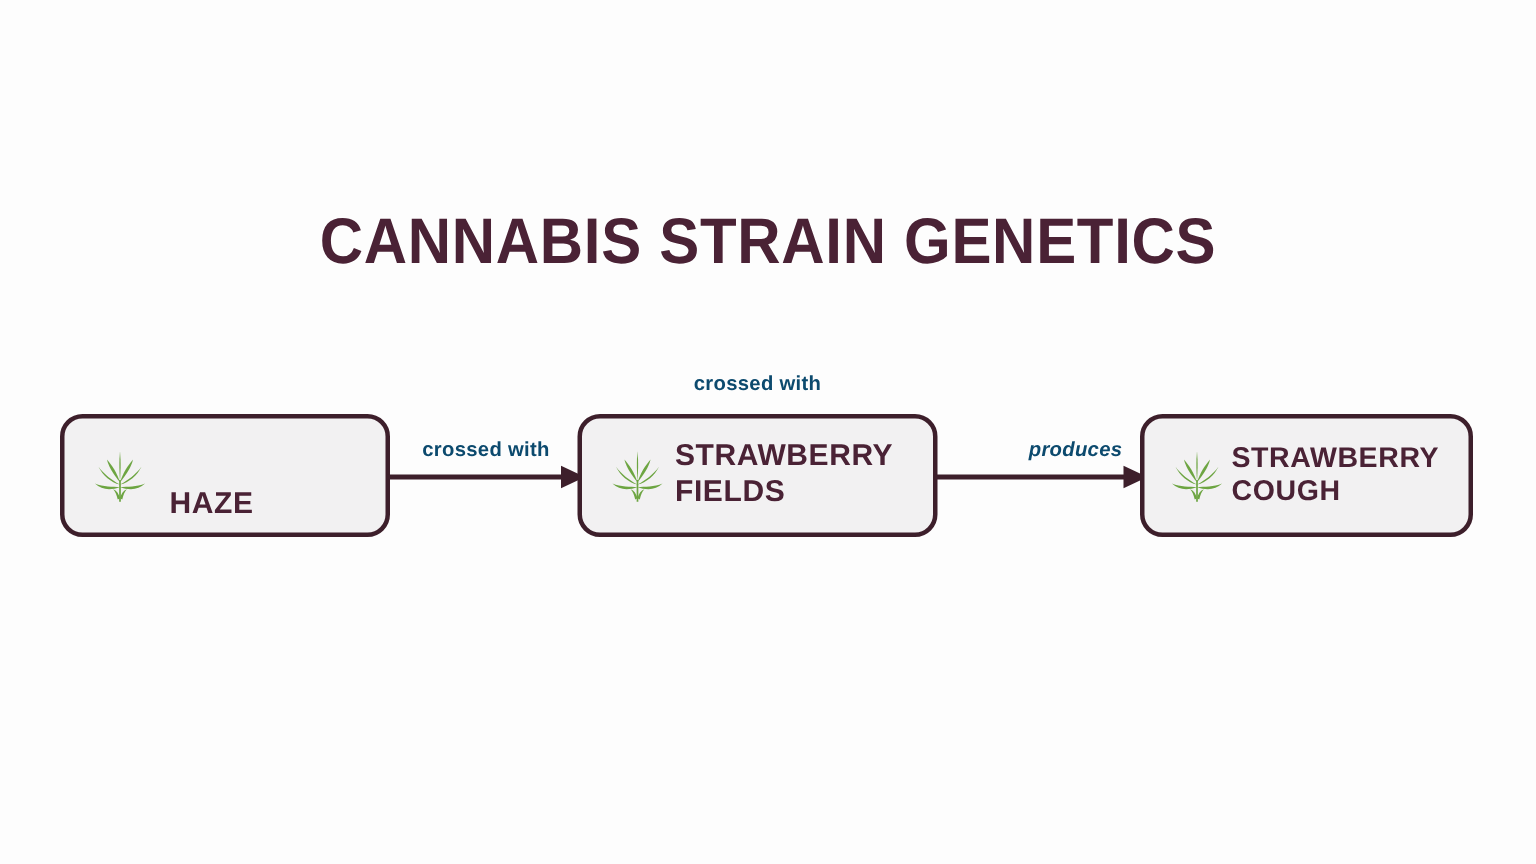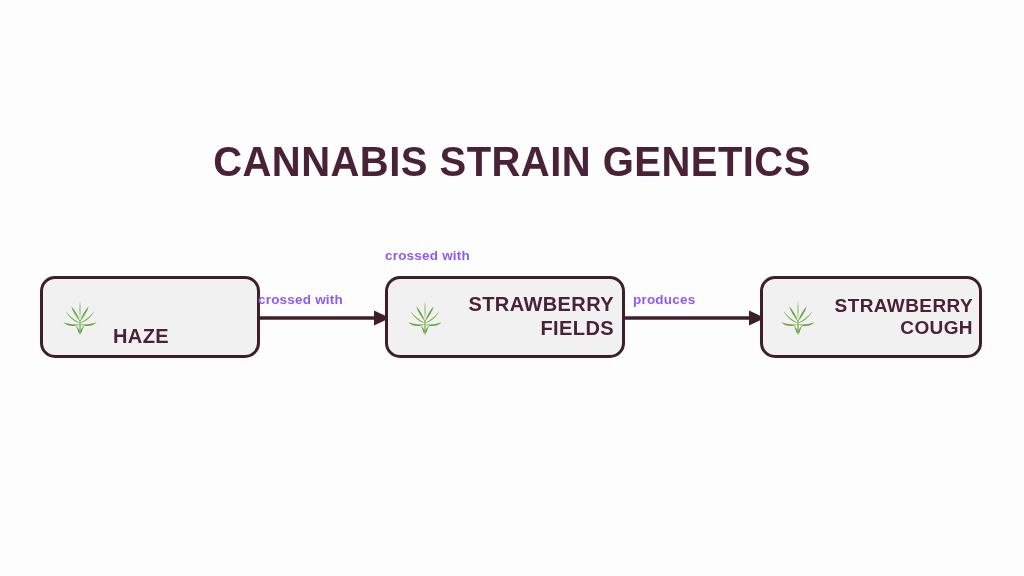--- a/index.html
+++ b/index.html
@@ -58,21 +58,21 @@
     height: 40px;
     display: block;
   }
   .node-label {
     color: #4a2235;
     font-weight: bold;
     font-size: 20px;
     line-height: 1.18;
     letter-spacing: 0.4px;
     white-space: pre-line;
-    text-align: right;
+    text-align: left;
   }
 
   #node-haze {
     left: 40px;
     top: 276px;
     width: 220px;
     height: 82px;
     padding-left: 18px;
   }
   #node-haze .node-label {
@@ -113,27 +113,27 @@
     position: absolute;
     height: 30px;
   }
   #connector-haze-fields { left: 258px; top: 303px; width: 132px; }
   #connector-fields-cough { left: 623px; top: 303px; width: 142px; }
 
   .edge-label {
     position: absolute;
     font-size: 13.5px;
     font-weight: bold;
-    color: #8b5cf6;
+    color: #0c4a6e;
     letter-spacing: 0.2px;
     white-space: nowrap;
-    text-align: left;
+    text-align: center;
   }
   #edge-label-crossed-1 { left: 258px; top: 292px; width: 132px; }
-  #edge-label-produces  { left: 633px; top: 292px; width: 142px; }
+  #edge-label-produces  { left: 646px; top: 292px; width: 142px; font-style: italic; }
   #edge-label-crossed-2 {
     left: 385px;
     top: 248px;
     width: 240px;
   }
 </style>
 </head>
 <body>
 
 <div id="canvas">

